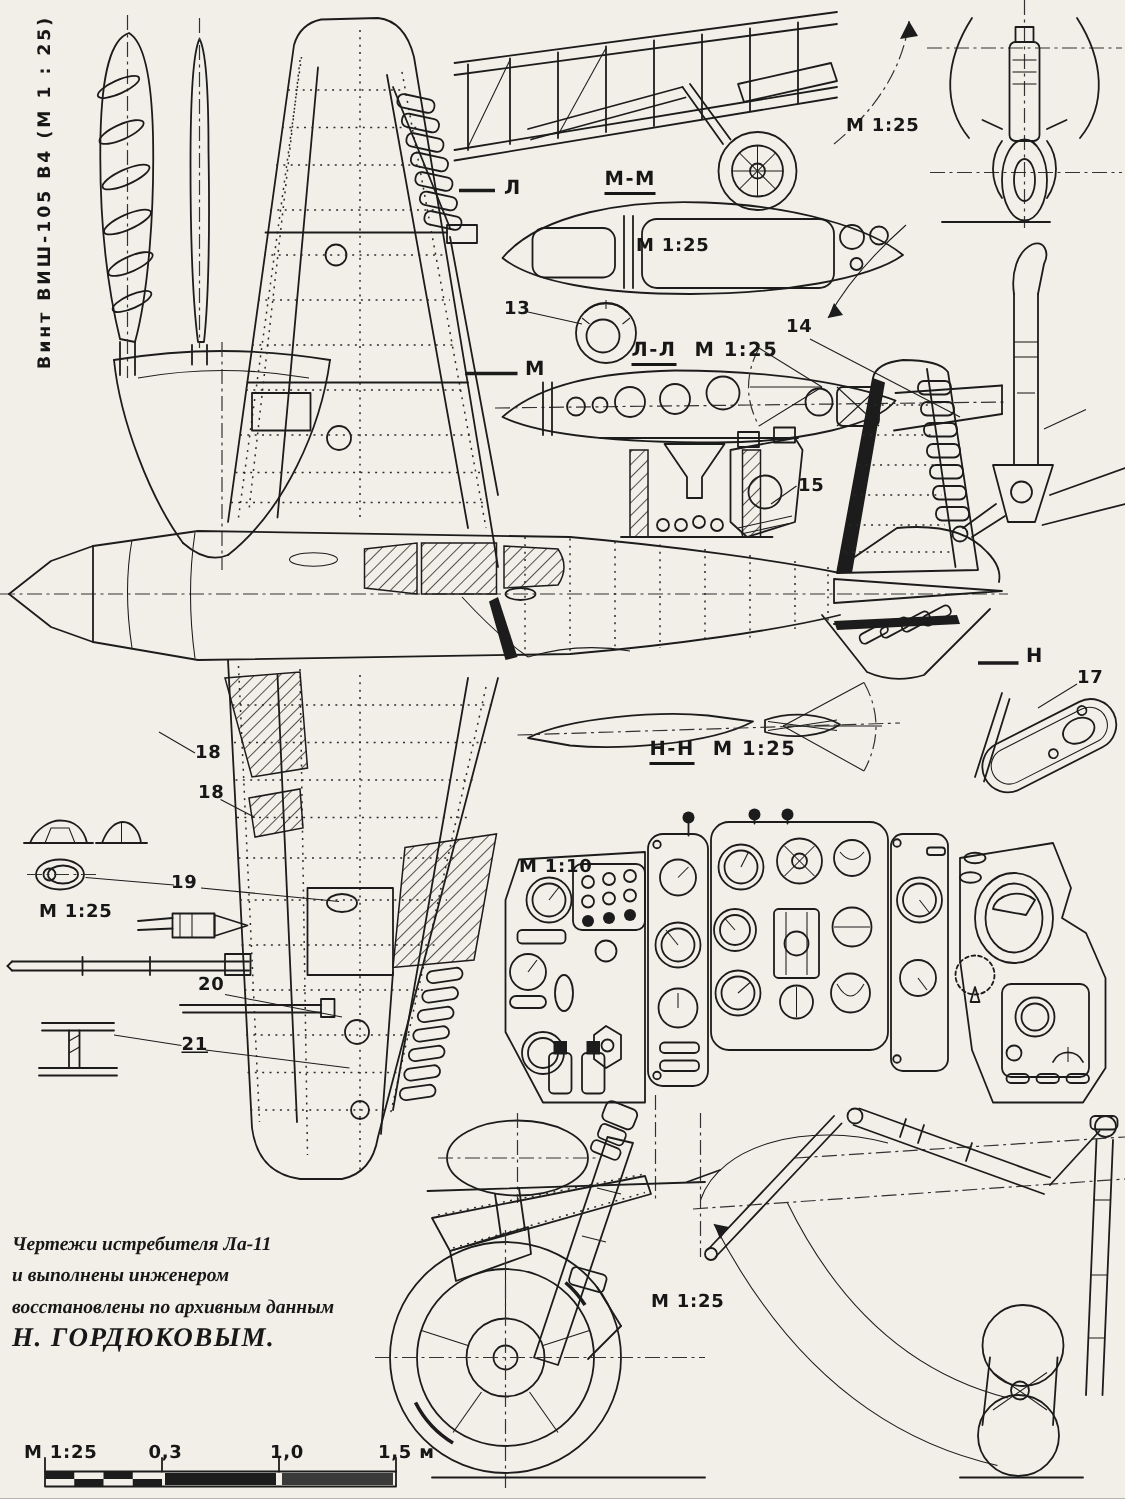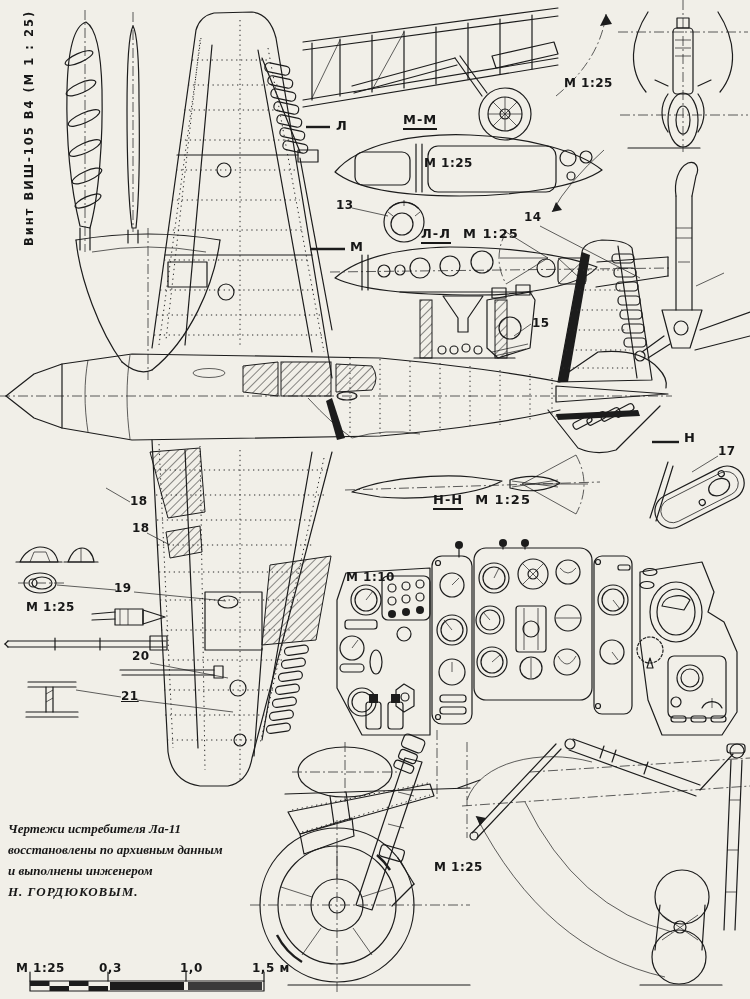--- a/index.html
+++ b/index.html
@@ -17,21 +17,21 @@
   .fb{fill:#1c1c1c;stroke:none;}
   .ht{fill:url(#hatch);stroke:#1c1c1c;stroke-width:1;}
   .lbl{position:absolute;white-space:nowrap;font-weight:bold;font-size:12px;letter-spacing:.5px;}
   .sec{font-size:13px;letter-spacing:1px;}
   .ul{border-bottom:2px solid #171717;padding-bottom:1px;}
   .gap{display:inline-block;width:12px;}
   .rot{transform:rotate(-90deg);transform-origin:0 0;font-size:11.5px;letter-spacing:2px;}
   .credit{position:absolute;left:8px;top:818px;width:260px;
     font-family:"Liberation Serif",serif;font-style:italic;font-weight:bold;
     font-size:13px;line-height:21px;}
-  .credit .last{font-size:13px;letter-spacing:1px;}
+  .credit .last{font-size:18px;letter-spacing:1px;}
   .num{font-size:12px;}
 </style>
 </head>
 <body>
 
 <div id="sheet">
 
 <svg width="750" height="999" viewBox="0 0 750 999">
   <defs>
     <pattern id="hatch" width="6" height="6" patternUnits="userSpaceOnUse" patternTransform="rotate(45)">
@@ -658,22 +658,22 @@
   <div class="lbl num" style="left:132px;top:521px;">18</div>
   <div class="lbl num" style="left:114px;top:581px;">19</div>
   <div class="lbl" style="left:26px;top:600px;">М 1:25</div>
   <div class="lbl num" style="left:132px;top:649px;">20</div>
   <div class="lbl num" style="left:121px;top:689px;text-decoration:underline;">21</div>
 
   <div class="lbl" style="left:434px;top:860px;">М 1:25</div>
 
   <div class="credit">
     <div>Чертежи истребителя Ла-11</div>
+    <div>и выполнены инженером</div>
     <div>восстановлены по архивным  данным</div>
-    <div>и выполнены инженером</div>
     <div class="last">Н. ГОРДЮКОВЫМ.</div>
   </div>
 
   <div class="lbl" style="left:16px;top:961px;">М 1:25</div>
   <div class="lbl" style="left:99px;top:961px;">0,3</div>
   <div class="lbl" style="left:180px;top:961px;">1,0</div>
   <div class="lbl" style="left:252px;top:961px;">1,5 м</div>
 
 </div>
 

